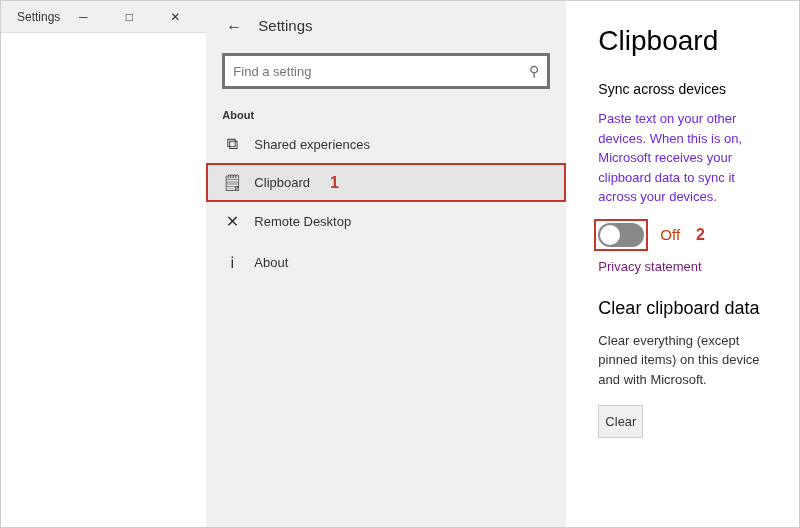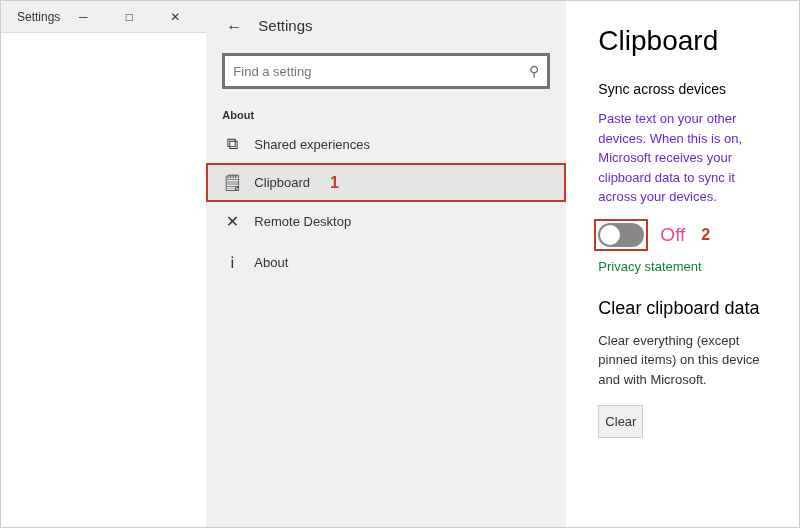--- a/index.html
+++ b/index.html
@@ -226,32 +226,32 @@
       width: 20px;
       height: 20px;
       background: #fff;
       border-radius: 50%;
       position: absolute;
       left: 2px;
       transition: left 0.2s;
     }
 
     .toggle-label {
-      font-size: 19px;
-      color: #ec4899;
+      font-size: 15px;
+      color: #c2410c;
     }
 
     .annotation-badge-2 {
       font-size: 16px;
       font-weight: 700;
       color: #c0392b;
     }
 
     .privacy-link {
-      color: #15803d;
+      color: #701a75;
       font-size: 13px;
       text-decoration: none;
       cursor: pointer;
       display: block;
       margin-bottom: 24px;
     }
 
     .clear-section-title {
       font-size: 18px;
       font-weight: 400;

